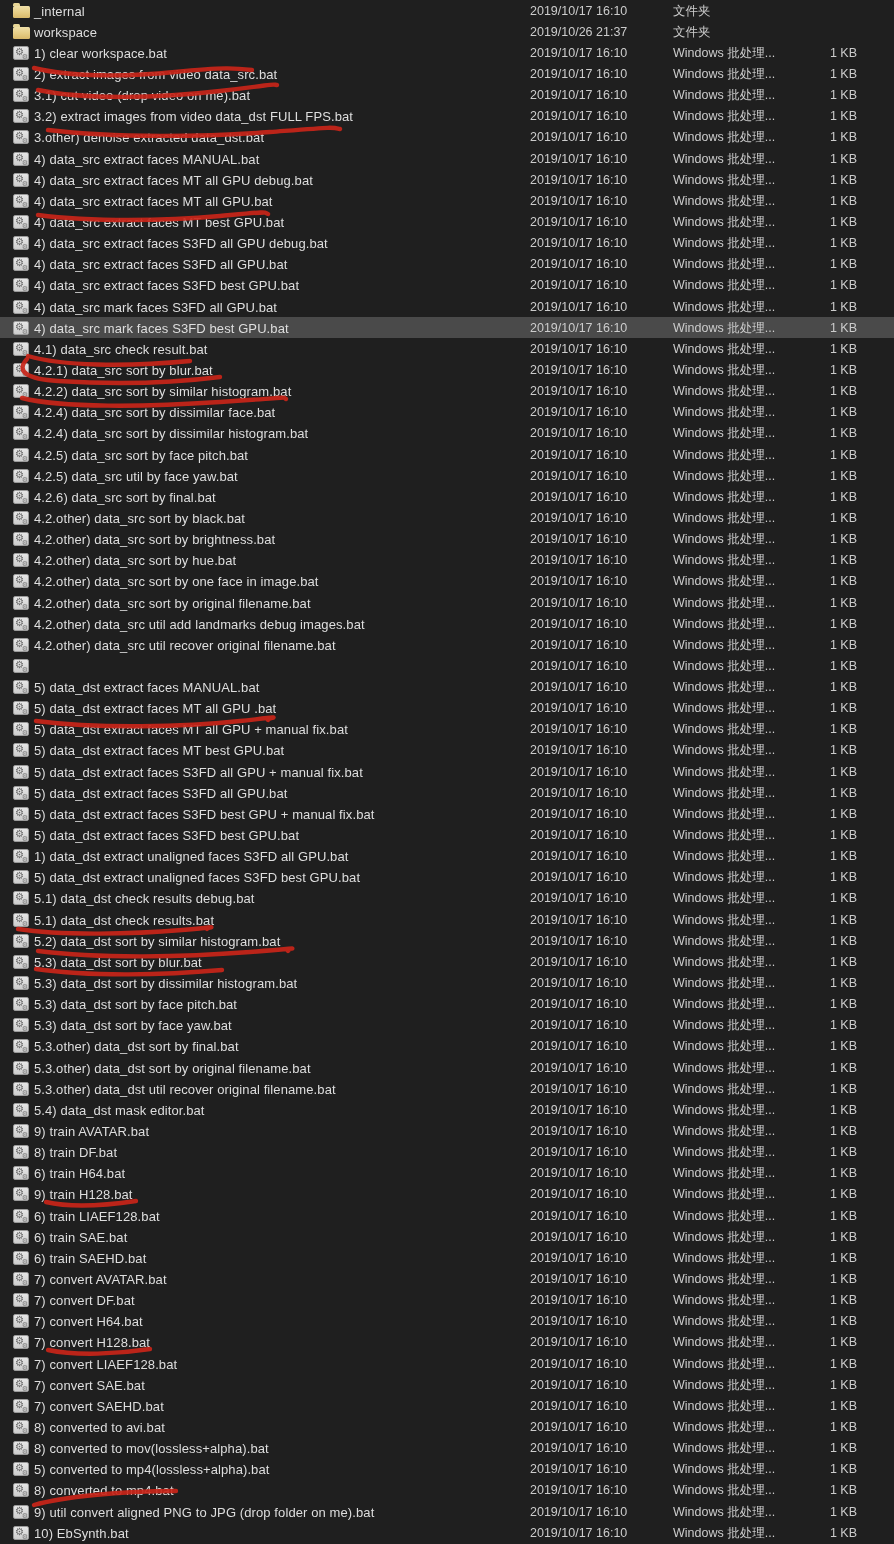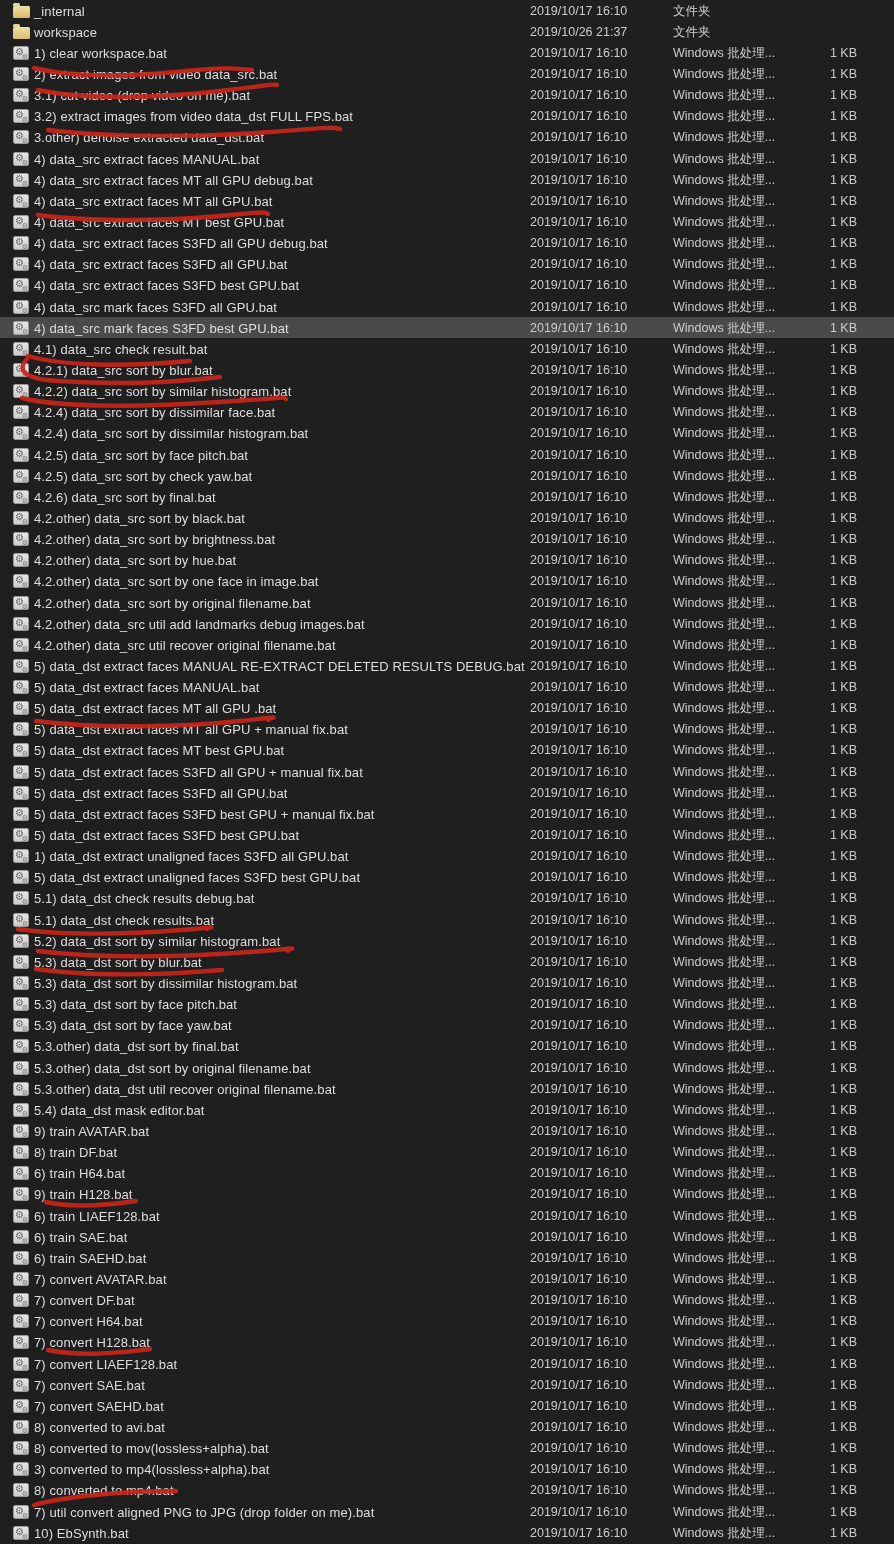--- a/index.html
+++ b/index.html
@@ -317,21 +317,21 @@
     <span class="cell c-type">Windows 批处理...</span>
     <span class="cell c-size">1 KB</span>
   </div>
     <div class="row">
     <span class="cell c-icon">
         <span class="icon-bat">
           <span class="g1">⚙</span>
           <span class="g2">⚙</span>
         </span>
       </span>
-    <span class="cell c-name">4.2.5) data_src sort by check yaw.bat</span>
+    <span class="cell c-name">4.2.5) data_src util by face yaw.bat</span>
     <span class="cell c-date">2019/10/17 16:10</span>
     <span class="cell c-type">Windows 批处理...</span>
     <span class="cell c-size">1 KB</span>
   </div>
     <div class="row">
     <span class="cell c-icon">
         <span class="icon-bat">
           <span class="g1">⚙</span>
           <span class="g2">⚙</span>
         </span>
@@ -425,21 +425,20 @@
     <span class="cell c-type">Windows 批处理...</span>
     <span class="cell c-size">1 KB</span>
   </div>
     <div class="row">
     <span class="cell c-icon">
         <span class="icon-bat">
           <span class="g1">⚙</span>
           <span class="g2">⚙</span>
         </span>
       </span>
-    <span class="cell c-name">5) data_dst extract faces MANUAL RE-EXTRACT DELETED RESULTS DEBUG.bat</span>
     <span class="cell c-date">2019/10/17 16:10</span>
     <span class="cell c-type">Windows 批处理...</span>
     <span class="cell c-size">1 KB</span>
   </div>
     <div class="row">
     <span class="cell c-icon">
         <span class="icon-bat">
           <span class="g1">⚙</span>
           <span class="g2">⚙</span>
         </span>
@@ -881,21 +880,21 @@
     <span class="cell c-type">Windows 批处理...</span>
     <span class="cell c-size">1 KB</span>
   </div>
     <div class="row">
     <span class="cell c-icon">
         <span class="icon-bat">
           <span class="g1">⚙</span>
           <span class="g2">⚙</span>
         </span>
       </span>
-    <span class="cell c-name">3) converted to mp4(lossless+alpha).bat</span>
+    <span class="cell c-name">5) converted to mp4(lossless+alpha).bat</span>
     <span class="cell c-date">2019/10/17 16:10</span>
     <span class="cell c-type">Windows 批处理...</span>
     <span class="cell c-size">1 KB</span>
   </div>
     <div class="row">
     <span class="cell c-icon">
         <span class="icon-bat">
           <span class="g1">⚙</span>
           <span class="g2">⚙</span>
         </span>
@@ -905,21 +904,21 @@
     <span class="cell c-type">Windows 批处理...</span>
     <span class="cell c-size">1 KB</span>
   </div>
     <div class="row">
     <span class="cell c-icon">
         <span class="icon-bat">
           <span class="g1">⚙</span>
           <span class="g2">⚙</span>
         </span>
       </span>
-    <span class="cell c-name">7) util convert aligned PNG to JPG (drop folder on me).bat</span>
+    <span class="cell c-name">9) util convert aligned PNG to JPG (drop folder on me).bat</span>
     <span class="cell c-date">2019/10/17 16:10</span>
     <span class="cell c-type">Windows 批处理...</span>
     <span class="cell c-size">1 KB</span>
   </div>
     <div class="row">
     <span class="cell c-icon">
         <span class="icon-bat">
           <span class="g1">⚙</span>
           <span class="g2">⚙</span>
         </span>

